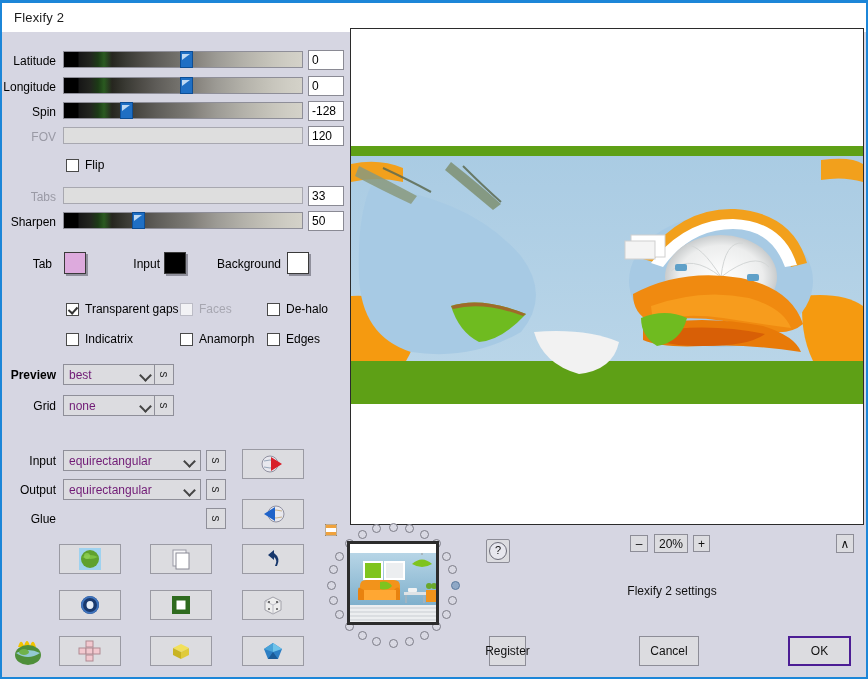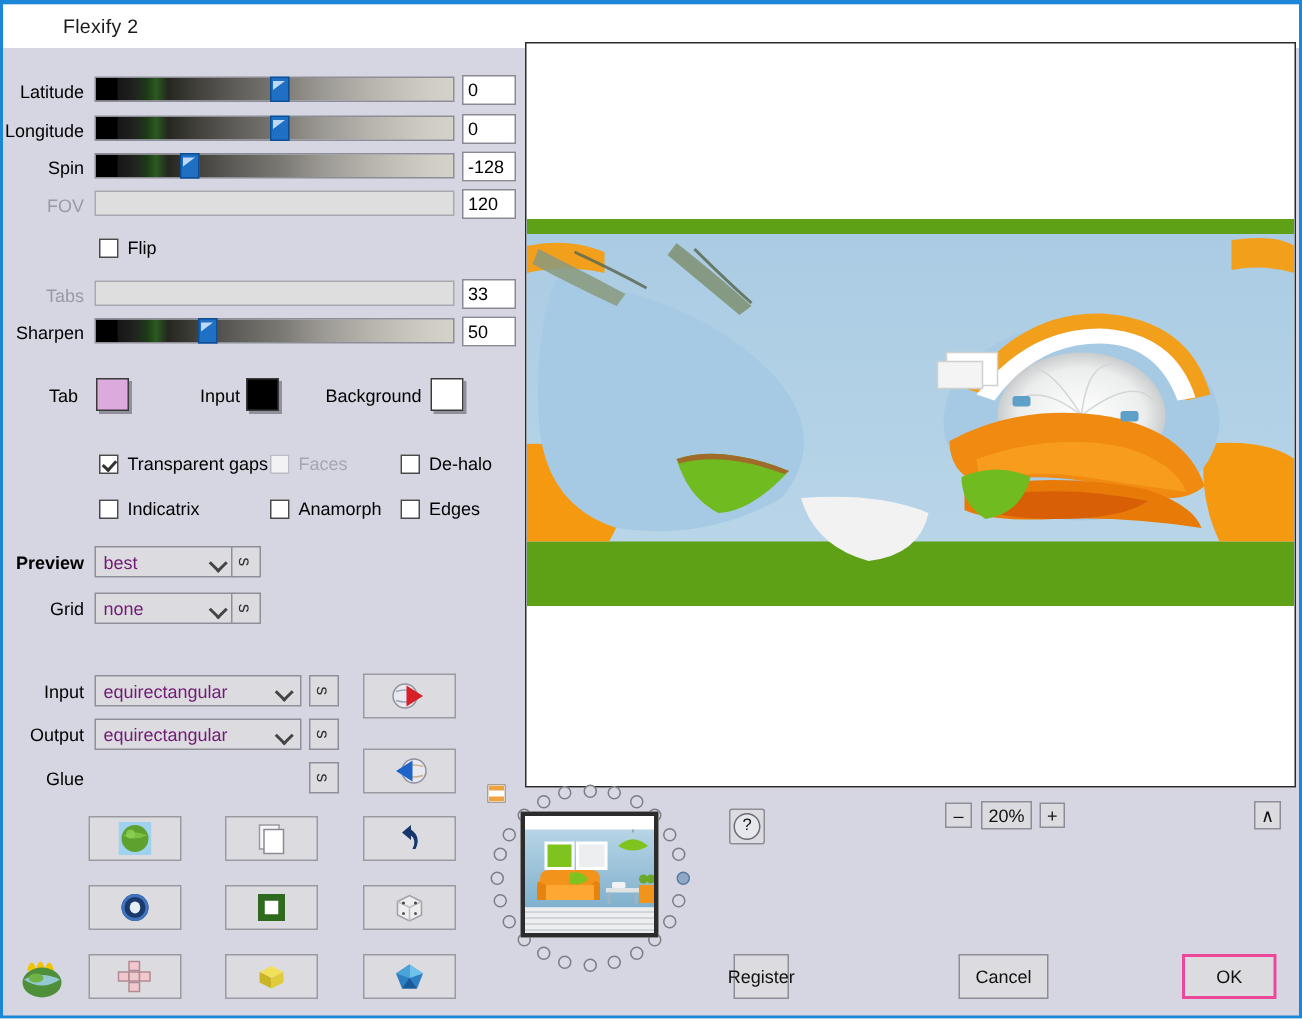--- a/index.html
+++ b/index.html
@@ -17,21 +17,21 @@
     border-bottom:2px solid #1c86d8;
     box-sizing:border-box;
   }
   
   #titlebar{
     position:absolute;left:0;top:0;width:864px;height:29px;
     background:#ffffff;
   }
   #titlebar .t{
     position:absolute;left:12px;top:7px;
-    font-size:13px;color:#1b1b1b;letter-spacing:.2px;margin-left:28px;
+    font-size:13px;color:#1b1b1b;letter-spacing:.2px;
   }
   
   .lbl{position:absolute;font-size:12px;color:#000;text-align:right;}
   .lbl.dis{color:#9a9aa5;}
   
   .slider{
     position:absolute;height:17px;
     border:1px solid #8e8e98;box-sizing:border-box;
     background:linear-gradient(to right,
       #000000 0px,#000000 14px,
@@ -135,21 +135,21 @@
     border:1px solid #7d7d88;background:#d9d9e3;box-sizing:border-box;
   }
   .dot.on{background:#8fa8c6;border-color:#5c7a9e;}
   
   .btn{
     position:absolute;height:30px;
     background:#dcdce0;border:1px solid #8d8d97;box-sizing:border-box;
     font-size:12px;color:#111;
     display:flex;align-items:center;justify-content:center;
   }
-  .btn.focus{border:2px solid #ec4899;}
+  .btn.focus{border:2px solid #4c1d95;}
   .minibtn{
     position:absolute;background:#dcdce0;border:1px solid #8d8d97;
     box-sizing:border-box;font-size:12px;color:#111;
     display:flex;align-items:center;justify-content:center;
   }
   #settingslabel{
     position:absolute;left:560px;top:581px;width:220px;
     text-align:center;font-size:12px;color:#111;
   }
 </style>
@@ -515,18 +515,19 @@
   <div class="minibtn" style="left:484px;top:536px;width:24px;height:24px;border-radius:2px;">
     <span style="display:inline-block;width:16px;height:16px;border-radius:50%;border:1px solid #6c6c78;background:#e7e7ee;font-size:11px;line-height:15px;text-align:center;">?</span>
   </div>
 
   <div class="minibtn" style="left:628px;top:532px;width:18px;height:17px;">–</div>
   <div class="minibtn" style="left:652px;top:531px;width:34px;height:19px;">20%</div>
   <div class="minibtn" style="left:691px;top:532px;width:17px;height:17px;">+</div>
 
   <div class="minibtn" style="left:834px;top:531px;width:18px;height:19px;">∧</div>
 
+  <div id="settingslabel">Flexify 2 settings</div>
 
   <div class="btn" style="left:487px;top:633px;width:37px;">Register</div>
   <div class="btn" style="left:637px;top:633px;width:60px;">Cancel</div>
   <div class="btn focus" style="left:786px;top:633px;width:63px;">OK</div>
 
 </div>
 
 </body></html>

